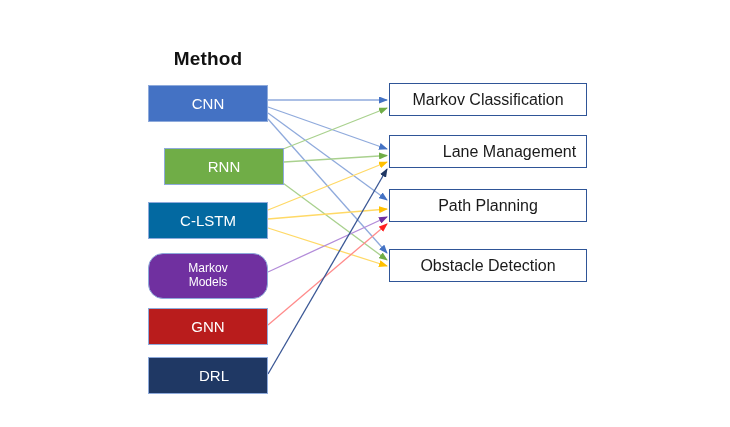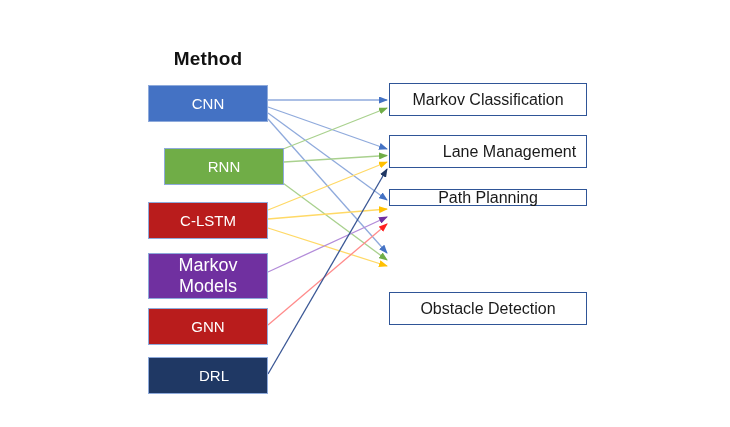--- a/index.html
+++ b/index.html
@@ -11,21 +11,21 @@
   .col-header{
     position:absolute;text-align:center;font-size:19px;font-weight:600;color:#111;
     letter-spacing:0.2px;
   }
   .method-header{left:138px;width:140px;top:48px;}
   .app-header{left:389px;width:198px;top:45px;}
   .method-box{
     position:absolute;display:flex;align-items:center;justify-content:center;
     color:#ffffff;font-size:15px;box-sizing:border-box;text-align:center;line-height:1.15;
   }
-  .method-box.small-label{font-size:18px;}
+  .method-box.small-label{font-size:12px;border-radius:15px;}
   .method-box .wrap{display:block;width:72px;}
   .app-box{
     position:absolute;display:flex;align-items:center;justify-content:center;
     background:#ffffff;color:#1a1a1a;font-size:16px;box-sizing:border-box;white-space:nowrap;
   }
 </style>
 </head>
 <body>
 
 <div class="canvas">
@@ -65,40 +65,40 @@
       <line x1="268" y1="374" x2="387" y2="169" stroke="#3A5795" stroke-width="1.3" marker-end="url(#arrow-drl)"></line>
     </svg>
   <div class="col-header method-header">Method</div>
   <div id="method-boxes">
       <div class="method-box" style="left: 148px; top: 85px; width: 120px; height: 37px; background: rgb(68, 114, 196); border: 1.5px solid rgb(142, 170, 219);">
         <span>CNN</span>
       </div>
       <div class="method-box" style="left: 148px; top: 148px; width: 120px; height: 37px; background: rgb(112, 173, 71); border: 1.5px solid rgb(142, 170, 219); margin-left: 16px;">
         <span>RNN</span>
       </div>
-      <div class="method-box" style="left: 148px; top: 202px; width: 120px; height: 37px; background: #b91c1c; border: 1.5px solid rgb(142, 170, 219);">
+      <div class="method-box" style="left: 148px; top: 202px; width: 120px; height: 37px; background: #0369a1; border: 1.5px solid rgb(142, 170, 219);">
         <span>C-LSTM</span>
       </div>
       <div class="method-box small-label" style="left: 148px; top: 253px; width: 120px; height: 46px; background: rgb(112, 48, 160); border: 1.5px solid rgb(142, 170, 219);">
         <span class="wrap">Markov Models</span>
       </div>
       <div class="method-box" style="left: 148px; top: 308px; width: 120px; height: 37px; background: #b91c1c; border: 1.5px solid rgb(142, 170, 219);">
         <span>GNN</span>
       </div>
       <div class="method-box" style="left: 148px; top: 357px; width: 120px; height: 37px; background: rgb(31, 56, 100); border: 1.5px solid rgb(142, 170, 219); padding-left: 12px;">
         <span>DRL</span>
       </div>
     </div>
   <div id="app-boxes">
       <div class="app-box" style="left: 389px; top: 83px; width: 198px; height: 33px; border: 1.5px solid rgb(47, 85, 151);">
         <span>Markov Classification</span>
       </div>
       <div class="app-box" style="left: 389px; top: 135px; width: 198px; height: 33px; border: 1.5px solid rgb(47, 85, 151); padding-left: 43px;">
         <span>Lane Management</span>
       </div>
-      <div class="app-box" style="left: 389px; top: 189px; width: 198px; height: 17px; border: 1.5px solid rgb(47, 85, 151);">
+      <div class="app-box" style="left: 389px; top: 189px; width: 198px; height: 33px; border: 1.5px solid rgb(47, 85, 151);">
         <span>Path Planning</span>
       </div>
-      <div class="app-box" style="left: 389px; top: 249px; width: 198px; height: 33px; border: 1.5px solid rgb(47, 85, 151); margin-top: 43px;">
+      <div class="app-box" style="left: 389px; top: 249px; width: 198px; height: 33px; border: 1.5px solid rgb(47, 85, 151);">
         <span>Obstacle Detection</span>
       </div>
     </div>
 </div>
 
 </body></html>

